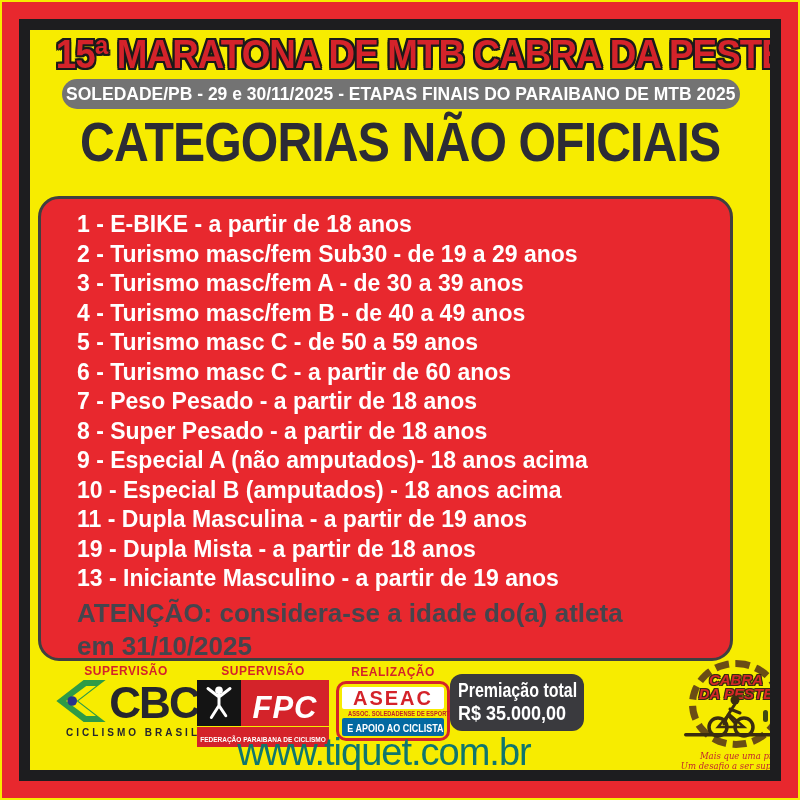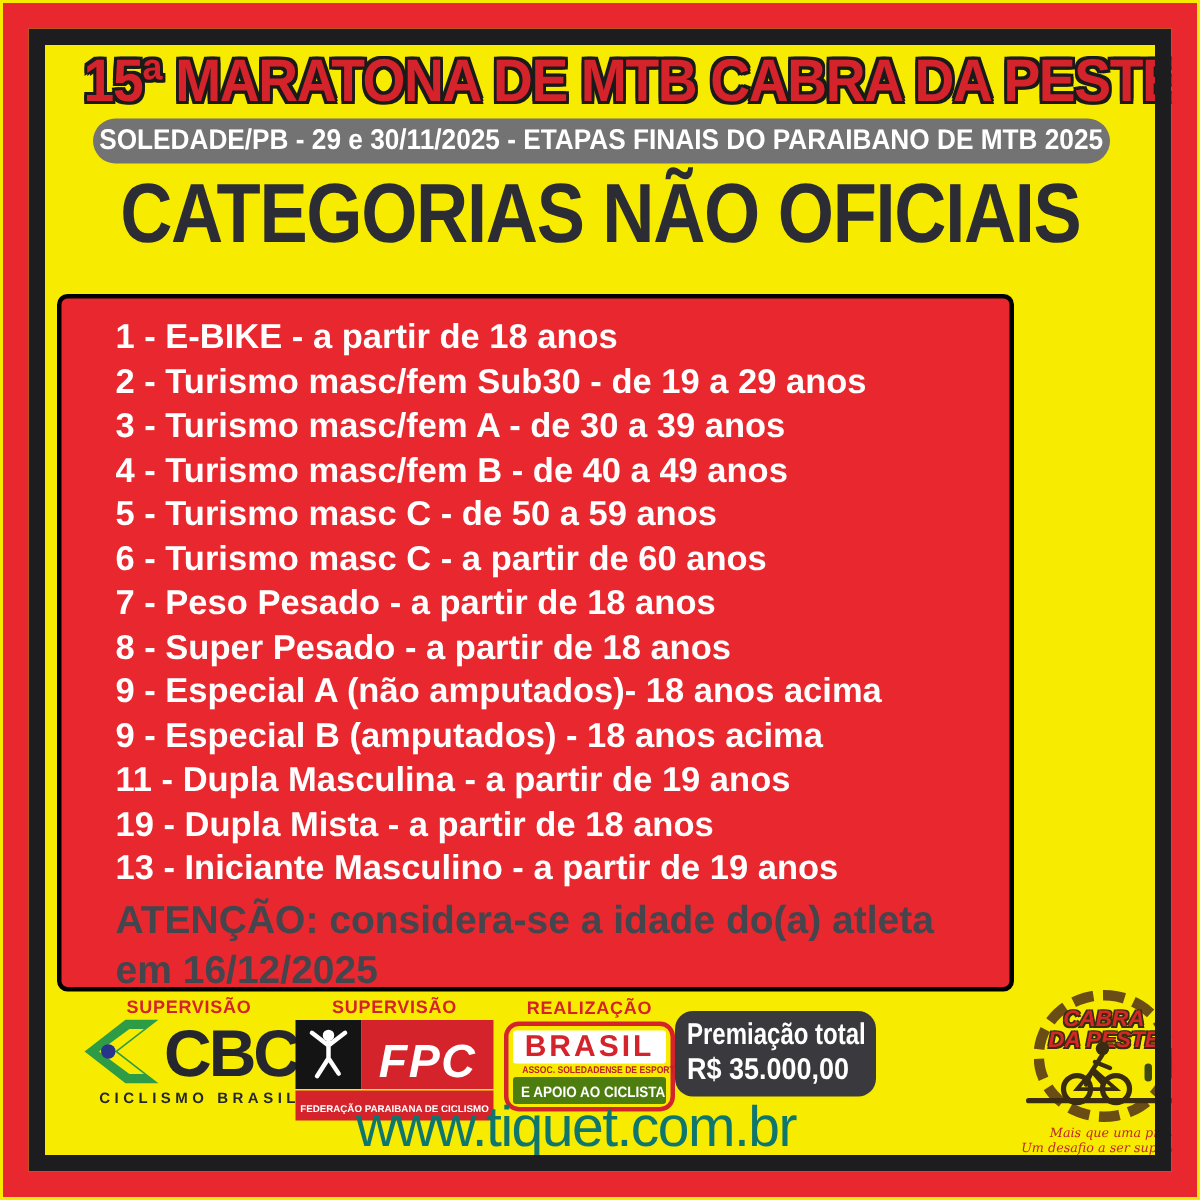--- a/index.html
+++ b/index.html
@@ -10,42 +10,42 @@
   .frame-black{position:absolute;inset:19px;border:11px solid #1d1d1f;pointer-events:none;z-index:50;}
   
   .title-wrap{position:absolute;left:30px;right:30px;top:31px;height:46px;display:flex;align-items:center;justify-content:center;padding-left:41px;}
   .title{font-size:40px;font-weight:bold;color:#d4232a;white-space:nowrap;display:inline-block;transform:scaleX(.92);letter-spacing:-1px;
     text-shadow:-2px -2px 0 #1a1a1a,2px -2px 0 #1a1a1a,-2px 2px 0 #1a1a1a,2px 2px 0 #1a1a1a,0 -2px 0 #1a1a1a,0 2px 0 #1a1a1a,-2px 0 0 #1a1a1a,2px 0 0 #1a1a1a;}
   .subtitle-bar{position:absolute;left:62px;top:79px;width:678px;height:30px;background:#737373;border-radius:15px;display:flex;align-items:center;justify-content:center;}
   .subtitle{color:#ffffff;font-weight:bold;font-size:19px;white-space:nowrap;display:inline-block;transform:scaleX(.92);}
   .section-title-wrap{position:absolute;left:0;right:0;top:109px;height:64px;display:flex;align-items:center;justify-content:center;}
   .section-title{font-size:56px;font-weight:bold;color:#2c2c35;white-space:nowrap;display:inline-block;transform:scaleX(.86);letter-spacing:-1px;}
   
-  .red-box{position:absolute;left:38px;top:196px;width:638px;height:465px;background:#e8282e;border:3px solid #000000;border-radius:7px;padding:11px 18px 0 36px;}
+  .red-box{position:absolute;left:38px;top:196px;width:695px;height:465px;background:#e8282e;border:3px solid #404040;border-radius:21px;padding:11px 18px 0 36px;}
   .cat-line{color:#ffffff;font-weight:bold;font-size:23px;line-height:29.5px;white-space:nowrap;}
   .attention{margin-top:3px;color:#45454d;font-weight:bold;font-size:26px;line-height:33px;}
   
   .sp-label{color:#d4232a;font-weight:bold;font-size:12px;letter-spacing:.5px;text-align:center;white-space:nowrap;}
   .cbc{position:absolute;left:52px;top:664px;width:148px;}
   .cbc-row{display:flex;align-items:center;justify-content:center;height:46px;margin-top:2px;}
   .cbc-letters{font-size:44px;font-weight:bold;color:#26262e;letter-spacing:-2px;line-height:44px;}
   .cbc-tag{color:#26262e;font-weight:bold;font-size:10px;letter-spacing:3px;text-align:right;white-space:nowrap;margin-top:1px;}
   .fpc{position:absolute;left:197px;top:664px;width:132px;}
   .fpc-logo{display:flex;height:46px;margin-top:2px;}
   .fpc-black{width:44px;background:#141414;display:flex;align-items:center;justify-content:center;}
   .fpc-red{flex:1;background:#d4232a;display:flex;align-items:flex-end;justify-content:center;}
   .fpc-letters{color:#ffffff;font-weight:bold;font-style:italic;font-size:31px;letter-spacing:1px;}
   .fpc-strip{background:#d4232a;margin-top:1px;padding:1px 0;text-align:center;}
   .fpc-strip span{color:#ffffff;font-weight:bold;font-size:6.5px;white-space:nowrap;display:inline-block;}
   .aseac{position:absolute;left:336px;top:665px;width:114px;}
   .aseac-box{margin-top:2px;border:3px solid #d4232a;border-radius:10px;background:#f7ec00;padding:3px 3px 2px;}
   .aseac-name-wrap{background:#ffffff;border-radius:2px;text-align:center;padding:0 1px;}
   .aseac-name{color:#d4232a;font-weight:bold;font-size:20px;letter-spacing:2px;line-height:22px;}
   .aseac-small{color:#c02026;font-weight:bold;font-size:6.5px;text-align:center;white-space:nowrap;transform:scaleX(.88);margin:1px 0;}
-  .aseac-strip{background:#4d7c0f;border-radius:2px;text-align:center;}
+  .aseac-strip{background:#0369a1;border-radius:2px;text-align:center;}
   .aseac-strip span{color:#ffffff;font-weight:bold;font-size:10px;white-space:nowrap;display:inline-block;transform:scaleX(.9);line-height:13px;}
   .prize{position:absolute;left:450px;top:674px;width:134px;height:57px;background:#3a3a3e;border-radius:12px;padding:5px 8px;}
   .prize div{color:#ffffff;font-weight:bold;font-size:20px;line-height:23px;white-space:nowrap;transform-origin:left center;}
   .prize .l1{transform:scaleX(.8);}
   .prize .l2{transform:scaleX(.9);}
   
   .cabra{position:absolute;left:676px;top:660px;width:120px;height:112px;}
   .chain-ring{position:relative;width:94px;height:88px;margin:0 auto;border:7px dashed #6a4d15;border-radius:50%;}
   .cabra-text{position:absolute;left:-10px;right:-10px;top:6px;text-align:center;z-index:2;}
   .cabra-text div{color:#d42828;font-weight:bold;font-style:italic;font-size:15px;line-height:14px;white-space:nowrap;
@@ -78,28 +78,28 @@
     <div>
         <div class="cat-line">1 - E-BIKE - a partir de 18 anos</div>
         <div class="cat-line">2 - Turismo masc/fem Sub30 - de 19 a 29 anos</div>
         <div class="cat-line">3 - Turismo masc/fem A - de 30 a 39 anos</div>
         <div class="cat-line">4 - Turismo masc/fem B - de 40 a 49 anos</div>
         <div class="cat-line">5 - Turismo masc C - de 50 a 59 anos</div>
         <div class="cat-line">6 - Turismo masc C - a partir de 60 anos</div>
         <div class="cat-line">7 - Peso Pesado - a partir de 18 anos</div>
         <div class="cat-line">8 - Super Pesado - a partir de 18 anos</div>
         <div class="cat-line">9 - Especial A (não amputados)- 18 anos acima</div>
-        <div class="cat-line">9 - Especial B (amputados) - 18 anos acima</div>
+        <div class="cat-line">10 - Especial B (amputados) - 18 anos acima</div>
         <div class="cat-line">11 - Dupla Masculina - a partir de 19 anos</div>
         <div class="cat-line">19 - Dupla Mista - a partir de 18 anos</div>
         <div class="cat-line">13 - Iniciante Masculino - a partir de 19 anos</div>
       </div>
     <div class="attention">
         <div>ATENÇÃO: considera-se a idade do(a) atleta</div>
-        <div>em 16/12/2025</div>
+        <div>em 31/10/2025</div>
       </div>
   </div>
 
   <div class="cbc">
     <div class="sp-label">SUPERVISÃO</div>
     <div class="cbc-row">
       <span>
         <svg width="56" height="44" viewBox="0 0 62 50">
           <path d="M34 1 L3 25 L34 49 L59 49 L28 25 L59 1 Z" fill="#2e9b47"></path>
           <path d="M37 8 L14 25 L37 42 L48 42 L26 25 L48 8 Z" fill="#f7ec00"></path>
@@ -126,21 +126,21 @@
     </div>
     <div class="fpc-strip">
       <span>FEDERAÇÃO PARAIBANA DE CICLISMO</span>
     </div>
   </div>
 
   <div class="aseac">
     <div class="sp-label">REALIZAÇÃO</div>
     <div class="aseac-box">
       <div class="aseac-name-wrap">
-        <span class="aseac-name">BRASIL</span>
+        <span class="aseac-name">ASEAC</span>
       </div>
       <div class="aseac-small">ASSOC. SOLEDADENSE DE ESPORTES</div>
       <div class="aseac-strip">
         <span>E APOIO AO CICLISTA</span>
       </div>
     </div>
   </div>
 
   <div class="prize">
     <div class="l1">Premiação total</div>

